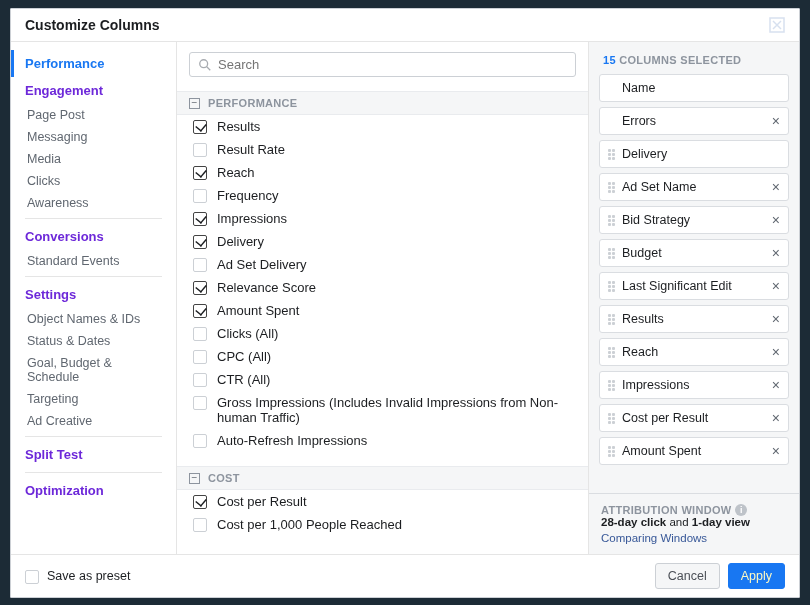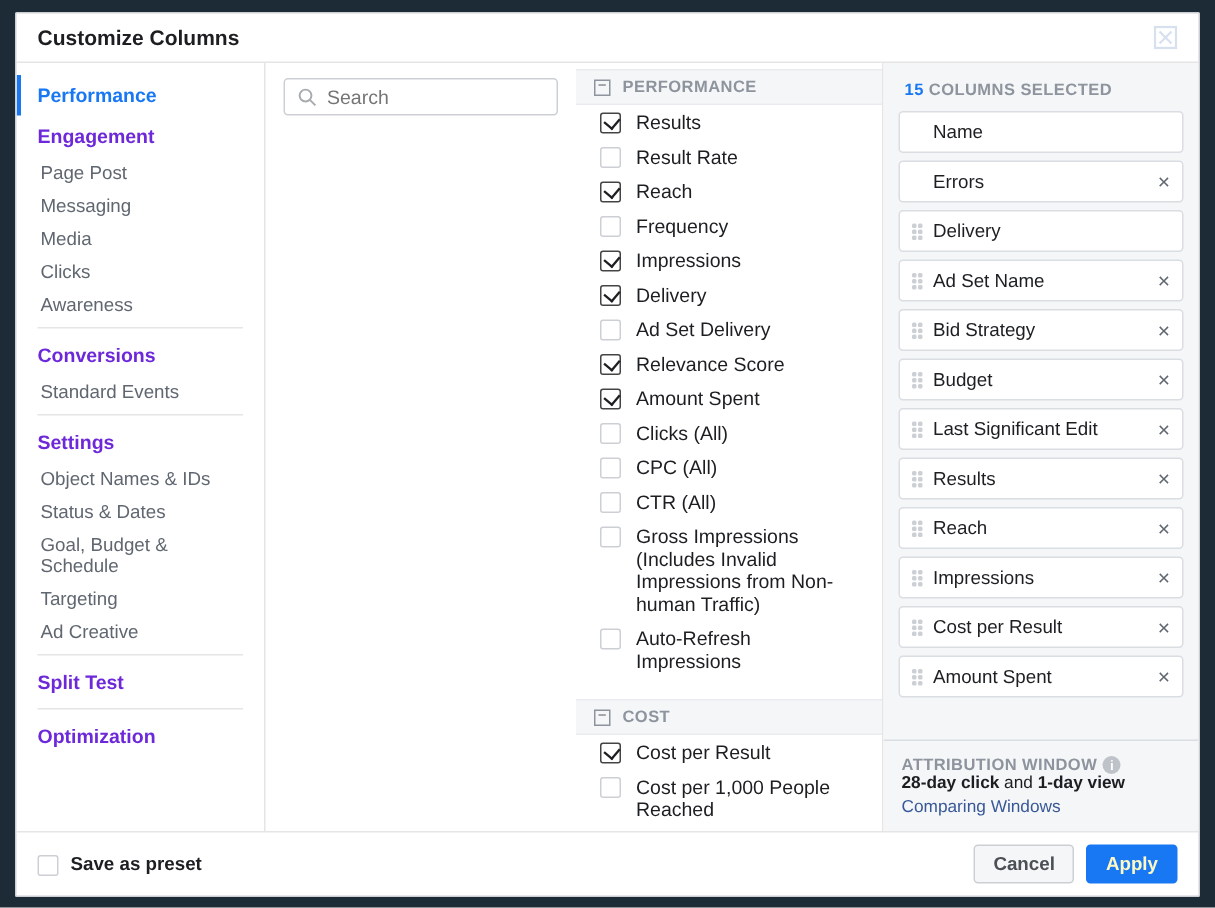--- a/index.html
+++ b/index.html
@@ -8,21 +8,21 @@
   .dlg-head{display:flex;align-items:center;justify-content:space-between;padding:8px 14px;border-bottom:1px solid #e5e5e5}
   .dlg-title{font-size:14px;font-weight:600;color:#1c1e21}
   .close-x{width:16px;height:16px;opacity:.4;cursor:pointer;position:relative}
   .close-x svg{width:16px;height:16px;fill:#385898}
   .dlg-body{flex:1;display:flex;overflow:hidden}
   .sidebar{width:166px;border-right:1px solid #e5e5e5;padding:8px 0 8px 0;overflow-y:auto}
   .cat{font-size:13px;font-weight:600;color:#6d28d9;padding:6px 14px}
   .cat.active{color:#1877f2;border-left:3px solid #1877f2;padding-left:11px}
   .sub{font-size:12.5px;color:#606770;padding:4px 14px 4px 16px;cursor:pointer}
   .sep{height:1px;background:#e5e5e5;margin:4px 14px}
-  .mid{flex:1;display:flex;flex-direction:row;overflow:hidden;border-right:1px solid #e5e5e5}
+  .mid{flex:1;display:flex;flex-direction:column;overflow:hidden;border-right:1px solid #e5e5e5}
   .search-wrap{padding:10px 12px}
   .search{display:flex;align-items:center;border:1px solid #ccd0d5;border-radius:3px;padding:4px 8px;gap:6px}
   .search input{border:none;outline:none;flex:1;font-size:13px;background:transparent}
   .mag{width:14px;height:14px;opacity:.55}
   .sec-head{display:flex;align-items:center;gap:8px;background:#f5f6f7;border-top:1px solid #e9ebee;border-bottom:1px solid #e9ebee;padding:5px 12px}
   .coll{width:11px;height:11px;border:1px solid #8d949e;display:flex;align-items:center;justify-content:center;font-size:10px;line-height:1;color:#606770;cursor:pointer}
   .sec-title{font-size:11px;font-weight:600;color:#8d949e;letter-spacing:.3px}
   .metrics{flex:1;overflow-y:auto;padding:4px 0;scrollbar-width:thin}
   .metric{display:flex;align-items:flex-start;gap:10px;padding:4px 16px;font-size:13px;color:#1c1e21;cursor:pointer}
   .chk{width:14px;height:14px;border:1px solid #ccd0d5;border-radius:2px;flex-shrink:0;margin-top:1px;position:relative}
@@ -37,23 +37,23 @@
   .grip span{width:3px;height:3px;background:#ccd0d5;border-radius:1px}
   .grip.hidden{visibility:hidden}
   .pill .lbl{flex:1}
   .pill-x{flex-shrink:0;font-size:14px;color:#606770;line-height:1;cursor:pointer;padding:0 2px}
   .pill-x.hidden{visibility:hidden}
   .attr{border-top:1px solid #dadde1;padding:10px 12px;font-size:11.5px;color:#1c1e21}
   .attr-t{font-size:11px;font-weight:700;color:#8d949e;letter-spacing:.3px;margin-bottom:0;display:flex;align-items:center;gap:4px}
   .info{display:inline-block;width:12px;height:12px;border-radius:50%;background:#bec3c9;color:#fff;font-size:9px;text-align:center;line-height:12px}
   .link{color:#385898;cursor:pointer;margin-top:4px;display:inline-block}
   .dlg-foot{border-top:1px solid #e5e5e5;padding:8px 14px;display:flex;align-items:center;justify-content:space-between}
-  .preset{display:flex;align-items:center;gap:8px;font-size:12.5px;font-weight:700;color:#1c1e21;cursor:pointer}
+  .preset{display:flex;align-items:center;gap:8px;font-size:12.5px;font-weight:400;color:#1c1e21;cursor:pointer}
   .btns{display:flex;gap:8px}
-  .btn{border:1px solid #ccd0d5;background:#f5f6f7;color:#4b4f56;font-size:12.5px;font-weight:700;padding:5px 12px;border-radius:3px;cursor:pointer}
+  .btn{border:1px solid #ccd0d5;background:#f5f6f7;color:#4b4f56;font-size:12.5px;font-weight:400;padding:5px 12px;border-radius:3px;cursor:pointer}
   .btn.primary{background:#1877f2;border-color:#1877f2;color:#fef9c3}
   .metrics::-webkit-scrollbar,.pills::-webkit-scrollbar{width:8px}
   .metrics::-webkit-scrollbar-thumb,.pills::-webkit-scrollbar-thumb{background:#ccd0d5;border-radius:4px}
 </style>
 </head>
 <body>
 
 <div class="dialog">
 
   <div class="dlg-head">

